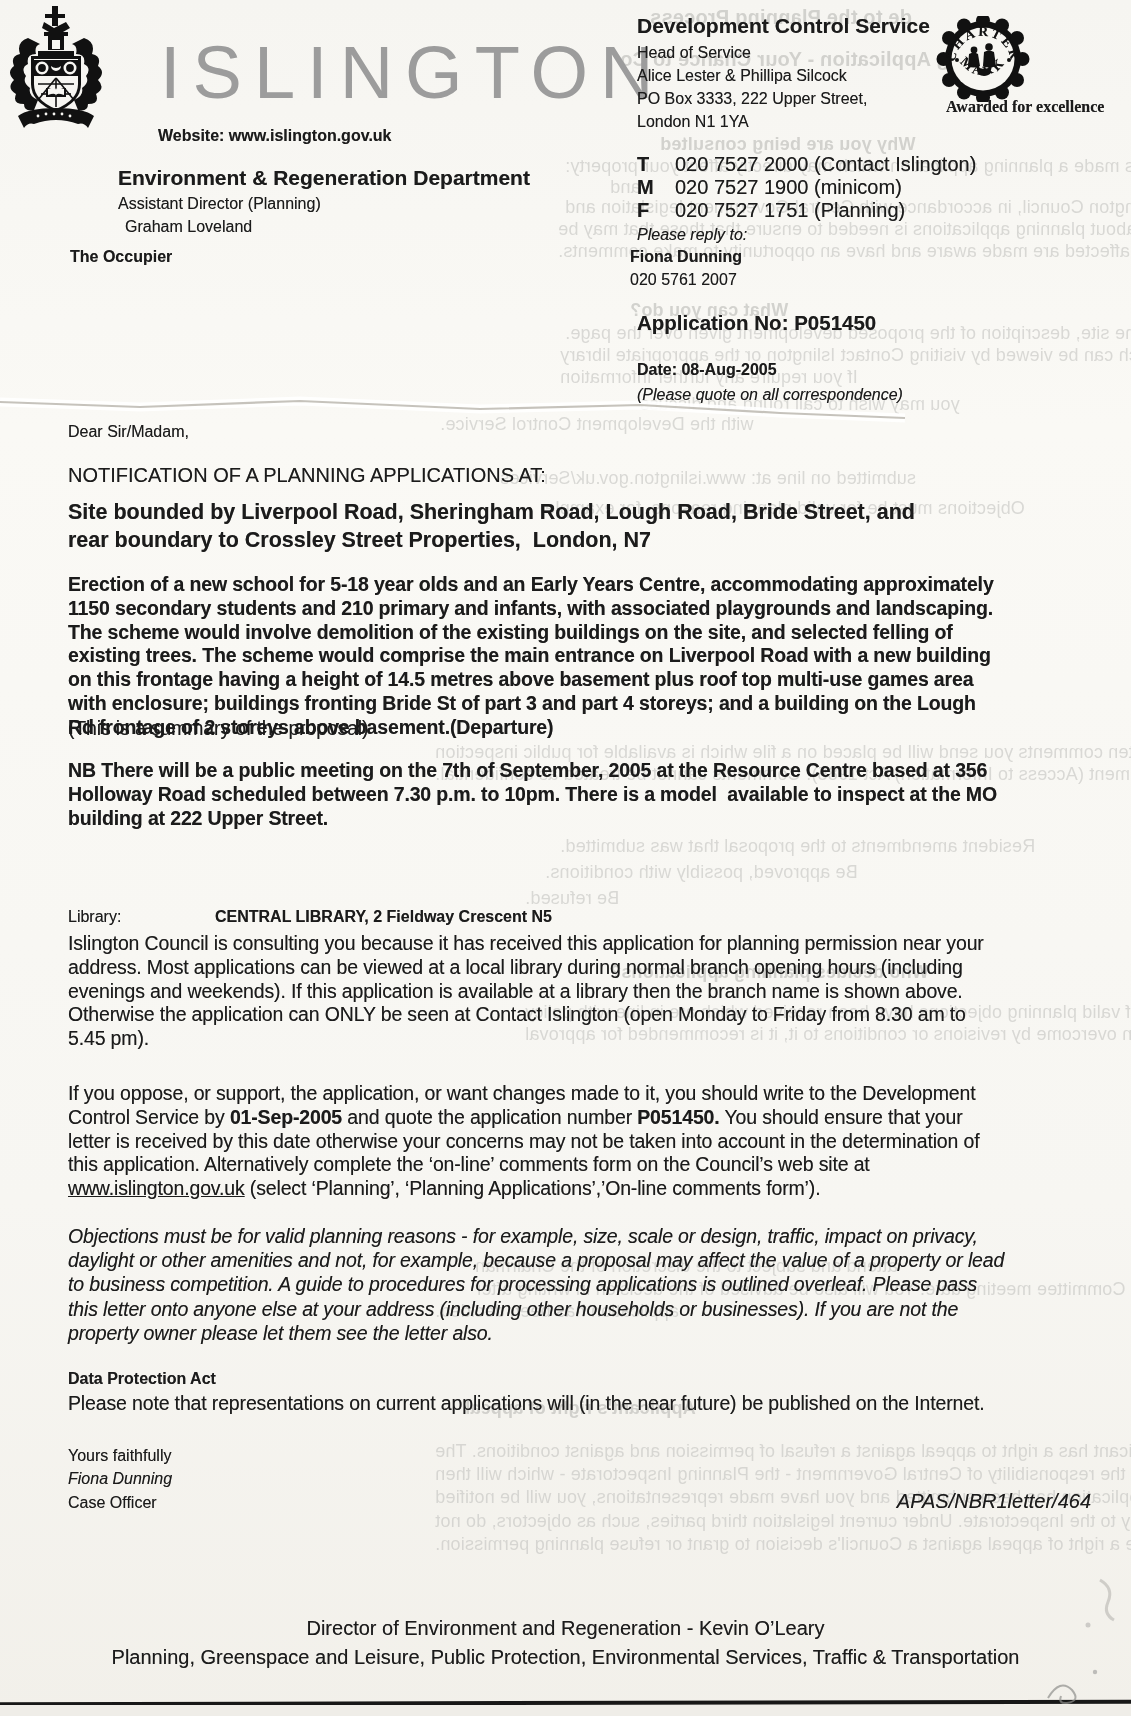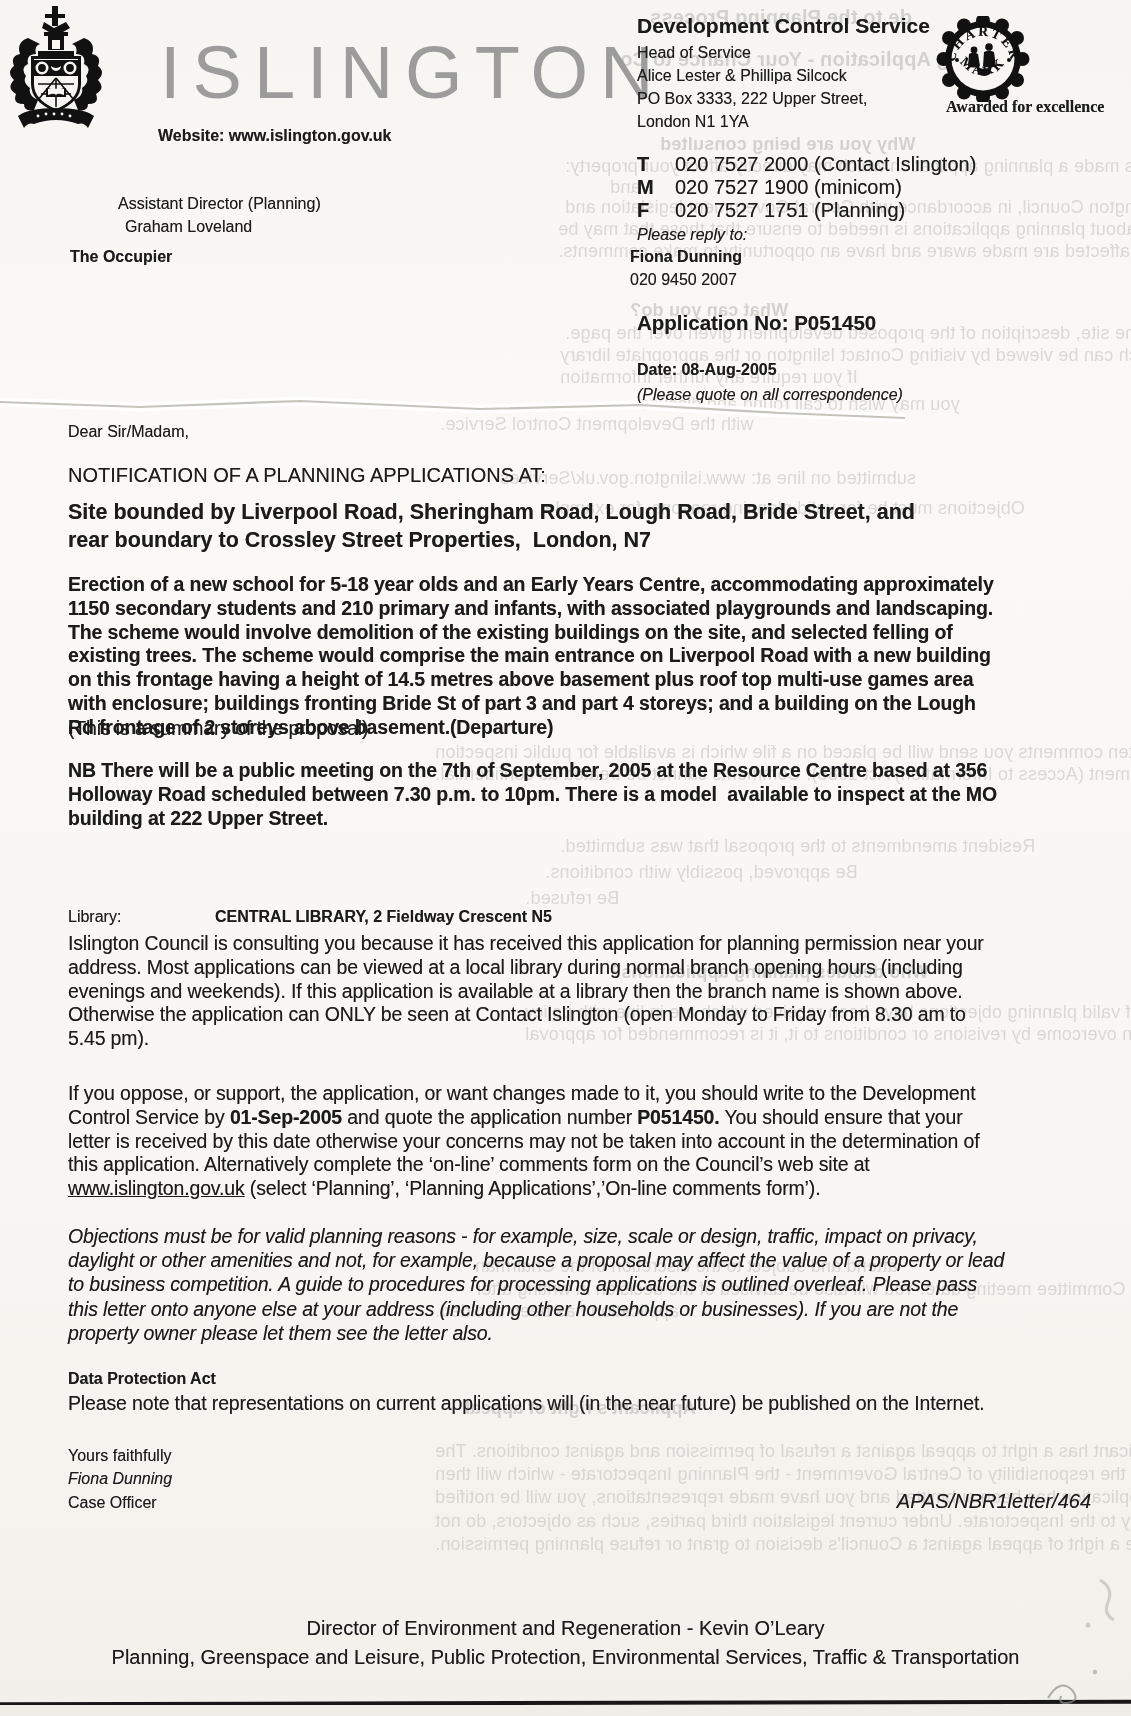--- a/index.html
+++ b/index.html
@@ -137,20 +137,21 @@
         <circle cx="30" cy="112" r="1.4"></circle>
           <circle cx="38" cy="110" r="1.4"></circle>
         <circle cx="46" cy="110" r="1.4"></circle>
           <circle cx="54" cy="110" r="1.4"></circle>
         <circle cx="62" cy="112" r="1.4"></circle>
       </g>
     </svg>
 
     <div class="abs logo-text" style="left:112px;top:36px;">ISLINGTON</div>
     <div class="abs b t20" style="left:118px;top:124px;margin-left:40px;">Website: www.islington.gov.uk</div>
+    <div class="abs b" style="left:118px;top:166px;font-size:21px;">Environment &amp; Regeneration Department</div>
     <div class="abs t20" style="left:118px;top:192px;">Assistant Director (Planning)</div>
     <div class="abs t20" style="left:125px;top:215px;">Graham Loveland</div>
     <div class="abs b t20" style="left:70px;top:245px;">The Occupier</div>
 
     <div class="abs b" style="left:637px;top:14px;font-size:21px;">Development Control Service</div>
     <div class="abs t20" style="left:637px;top:41px;">Head of Service</div>
     <div class="abs t20" style="left:637px;top:64px;">Alice Lester &amp; Phillipa Silcock</div>
     <div class="abs t20" style="left:637px;top:87px;">PO Box 3333, 222 Upper Street,</div>
     <div class="abs t20" style="left:637px;top:110px;">London N1 1YA</div>
 
@@ -199,21 +200,21 @@
       <span class="contact-label">T</span><span>020 7527 2000 (Contact Islington)</span>
     </div>
     <div class="abs contact-row" style="left:637px;top:176px;">
       <span class="contact-label">M</span><span>020 7527 1900 (minicom)</span>
     </div>
     <div class="abs contact-row" style="left:637px;top:199px;">
       <span class="contact-label">F</span><span>020 7527 1751 (Planning)</span>
     </div>
     <div class="abs t20" style="left:637px;top:223px;font-style:italic;">Please reply to:</div>
     <div class="abs b t20" style="left:630px;top:245px;">Fiona Dunning</div>
-    <div class="abs t20" style="left:630px;top:268px;">020 9450 2007</div>
+    <div class="abs t20" style="left:630px;top:268px;">020 5761 2007</div>
 
     <div class="abs b" style="left:637px;top:311px;font-size:20.5px;">Application No: P051450</div>
     <div class="abs i t20" style="left:637px;top:335px;margin-top:48px;">(Please quote on all correspondence)</div>
     <div class="abs b t20" style="left:637px;top:358px;">Date: 08-Aug-2005</div>
 
     <div class="abs t20" style="left:68px;top:420px;">Dear Sir/Madam,</div>
     <div class="abs" style="left:68px;top:464px;font-size:20px;">NOTIFICATION OF A PLANNING APPLICATIONS AT:</div>
 
     <div class="abs site-heading prewrap" style="left:68px;top:499px;width:1000px;">Site bounded by Liverpool Road, Sheringham Road, Lough Road, Bride Street, and
 rear boundary to Crossley Street Properties,  London, N7</div>

